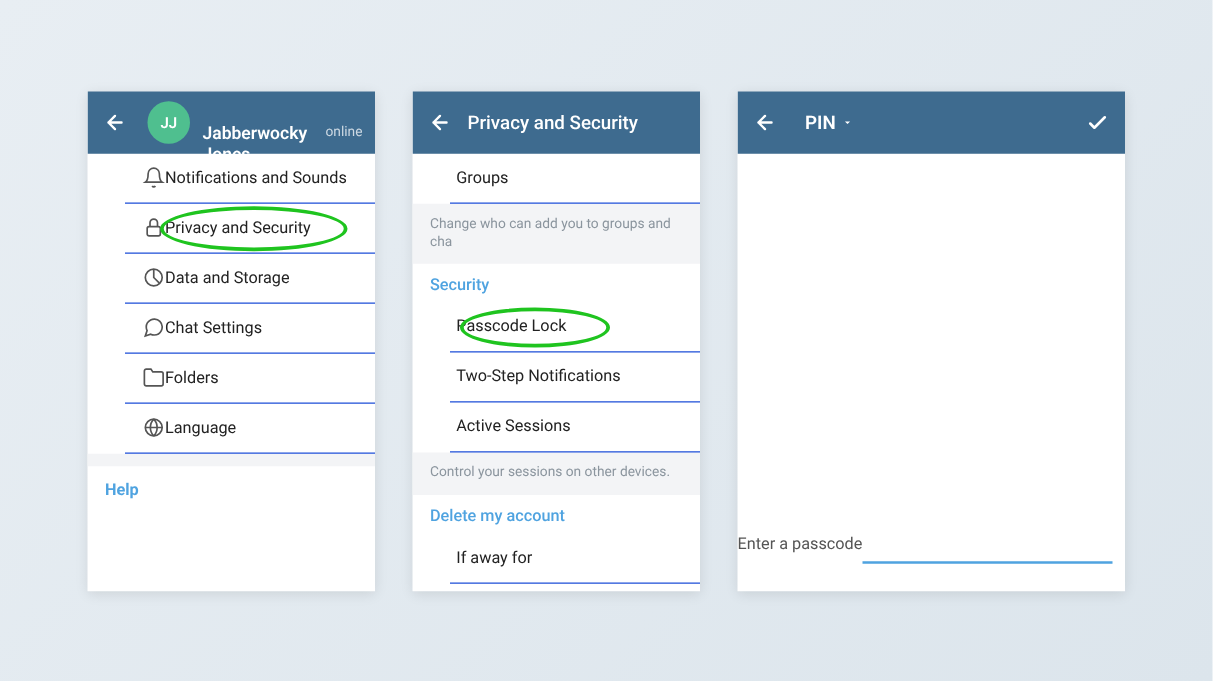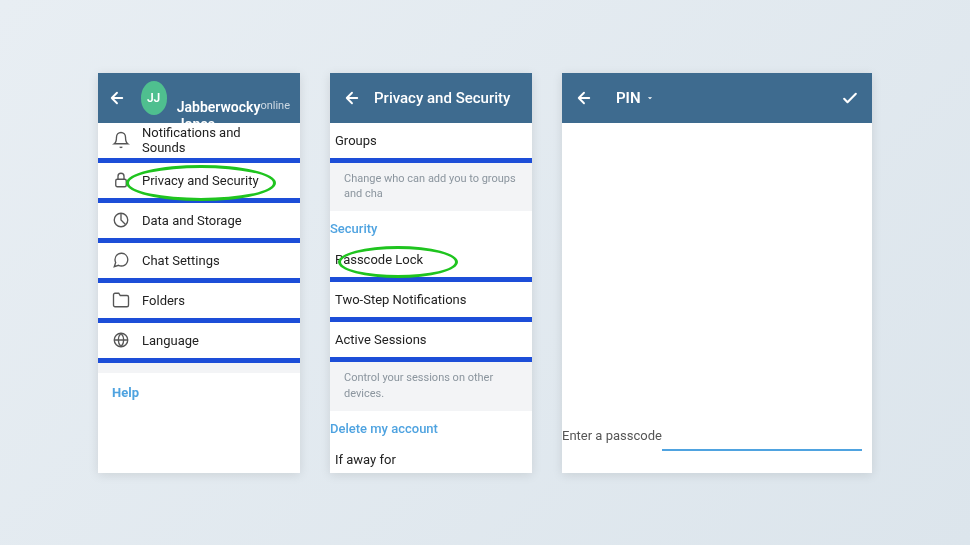--- a/index.html
+++ b/index.html
@@ -9,21 +9,21 @@
       width: 970px;
       height: 545px;
       display: flex;
       align-items: center;
       justify-content: center;
       gap: 30px;
       padding: 40px;
     }
     .screen {
       background: #fff;
-      width: 202px;
+      width: 230px;
       height: 400px;
       box-shadow: 0 2px 10px rgba(0,0,0,0.1);
       overflow: hidden;
       display: flex;
       flex-direction: column;
     }
     .screen3 {
       width: 310px;
       justify-content: space-between;
     }
@@ -92,37 +92,38 @@
     }
     .list {
       flex: 1;
       overflow: hidden;
     }
     .item {
       display: flex;
       align-items: center;
       height: 40px;
       padding: 0 14px;
-      gap: 12px;
-      border-bottom: 5px solid #1d4ed8;
+      gap: 0;
+      border-bottom: 1px solid #1d4ed8;
       font-size: 13px;
       color: #222;
       position: relative;
       cursor: pointer;
+      margin-left: 30px;
     }
     .item.no-icon {
       padding-left: 5px;
     }
     .item .icon {
       width: 18px;
       height: 18px;
       flex-shrink: 0;
     }
     .section-header {
-      padding: 10px 0 6px;
+      padding: 10px 14px 6px;
       font-size: 13px;
       color: #4fa3e0;
       font-weight: 500;
     }
     .section-desc {
       padding: 8px 14px 10px;
       font-size: 11px;
       color: #8b959e;
       background: #f3f4f6;
       line-height: 1.4;

